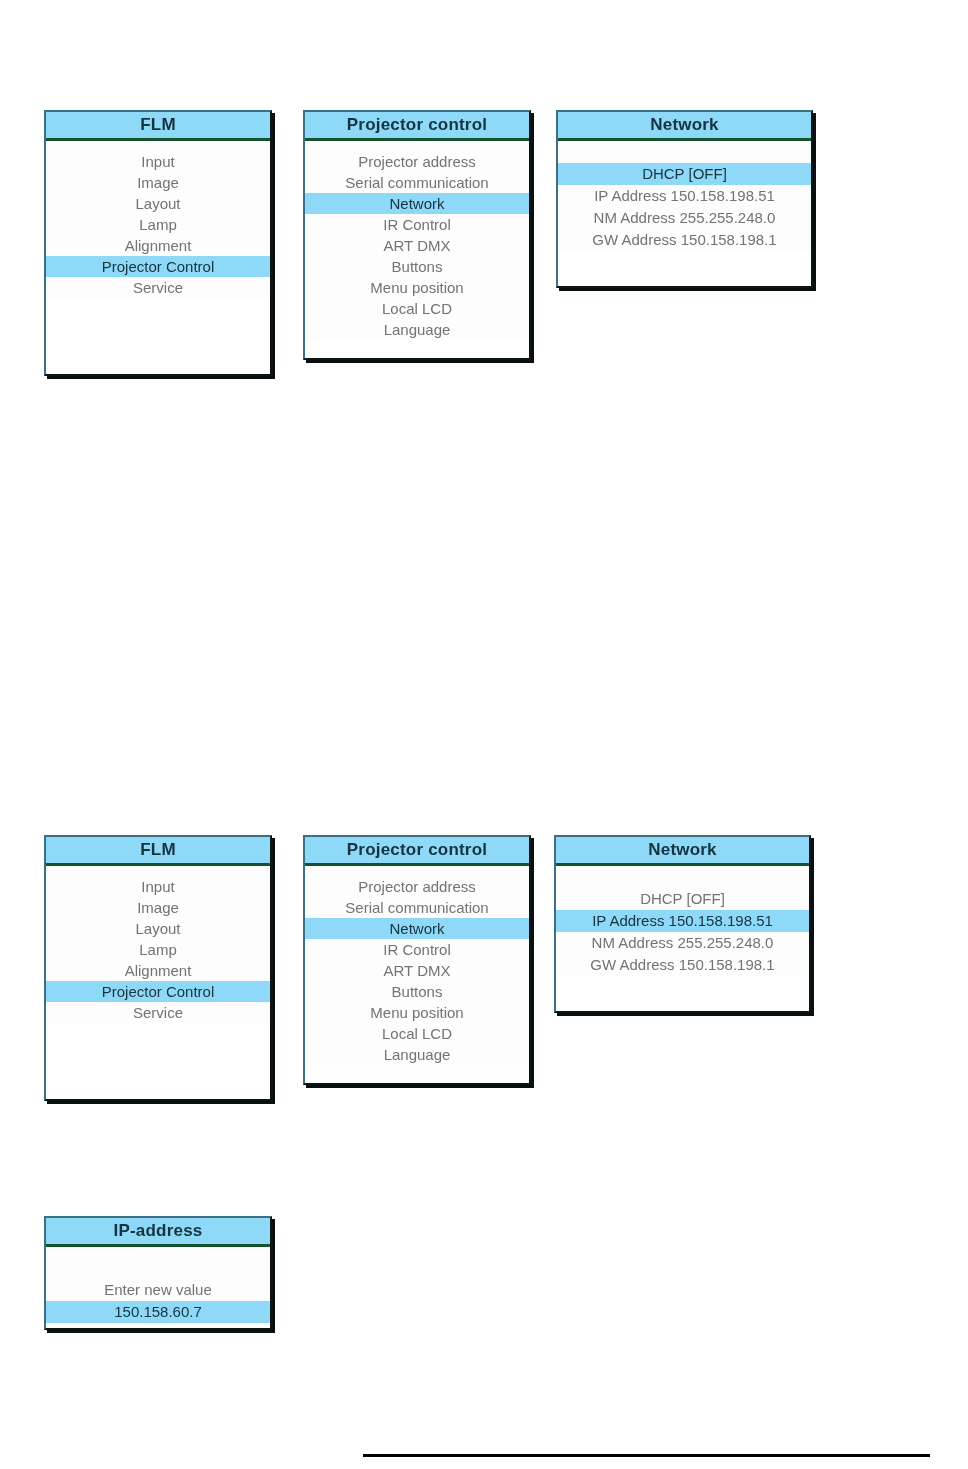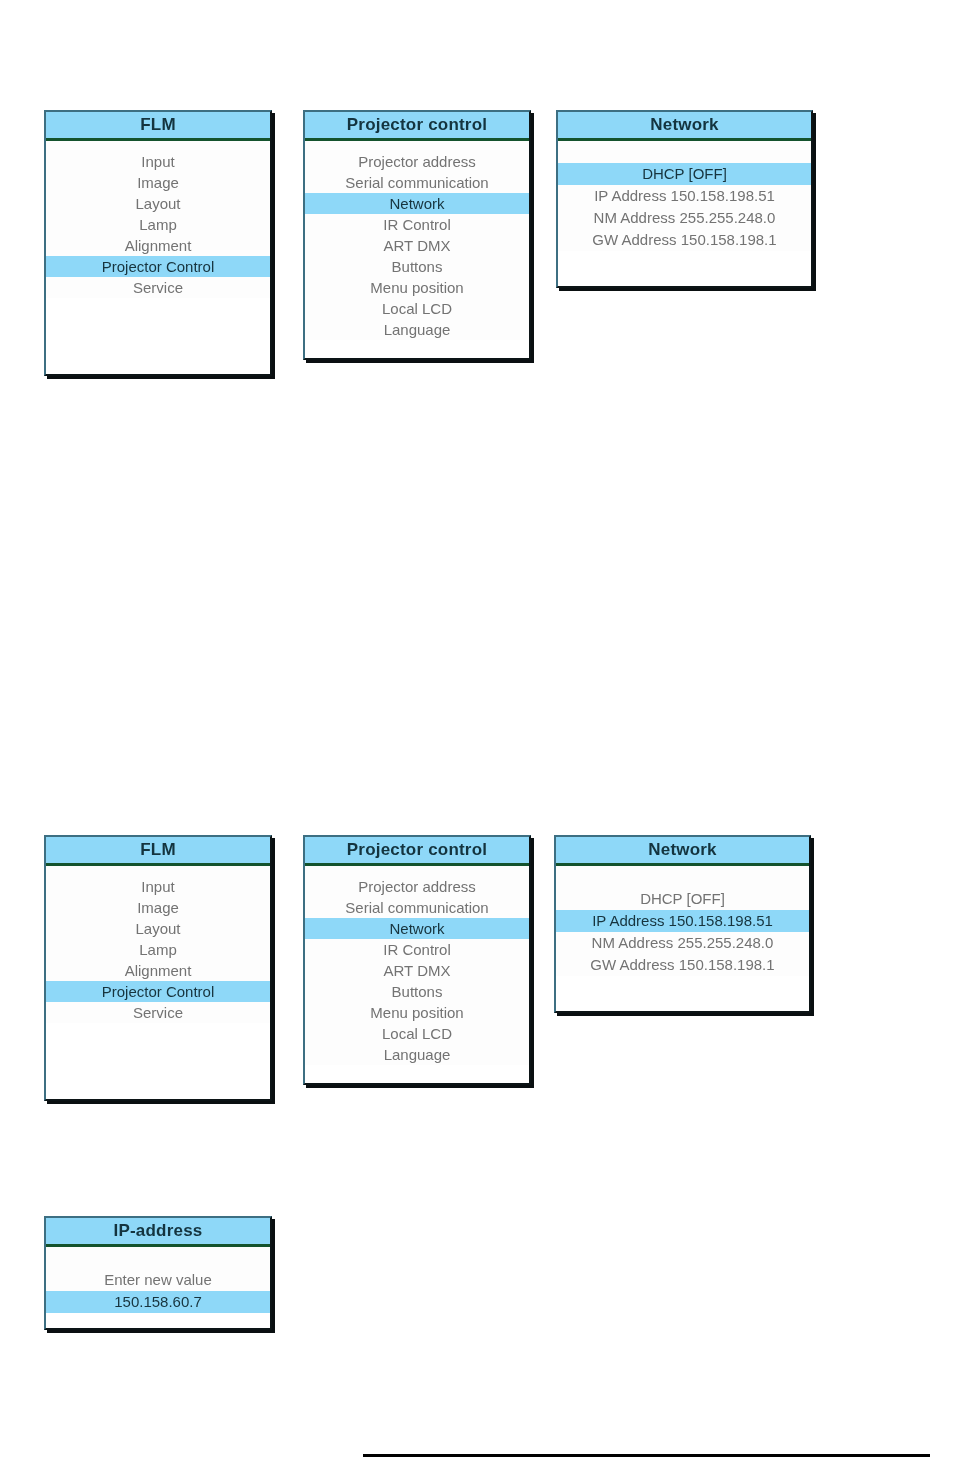--- a/index.html
+++ b/index.html
@@ -54,21 +54,21 @@
   .menu .osd-header { font-size: 17px; line-height: 26px; height: 26px; }
   .menu .osd-row    { font-size: 15px; line-height: 21px; height: 21px; }
   .menu .osd-body   { padding-top: 10px; }
 
   .netw .osd-header { font-size: 17px; line-height: 26px; height: 26px; }
   .netw .osd-row    { font-size: 15px; line-height: 22px; height: 22px; }
   .netw .osd-body   { }
 
   .ipad .osd-header { font-size: 17px; line-height: 26px; height: 26px; }
   .ipad .osd-row    { font-size: 15px; line-height: 22px; height: 22px; }
-  .ipad .osd-body   { }
+  .ipad .osd-body   { padding-top: 10px; }
 
   
   #flm-1  { left: 44px;  top: 110px;  width: 228px; height: 266px; }
   #pc-1   { left: 303px; top: 110px;  width: 228px; height: 250px; }
   #net-1  { left: 556px; top: 110px;  width: 257px; height: 178px; }
 
   #flm-2  { left: 44px;  top: 835px;  width: 228px; height: 266px; }
   #pc-2   { left: 303px; top: 835px;  width: 228px; height: 250px; }
   #net-2  { left: 554px; top: 835px;  width: 257px; height: 178px; }
 

